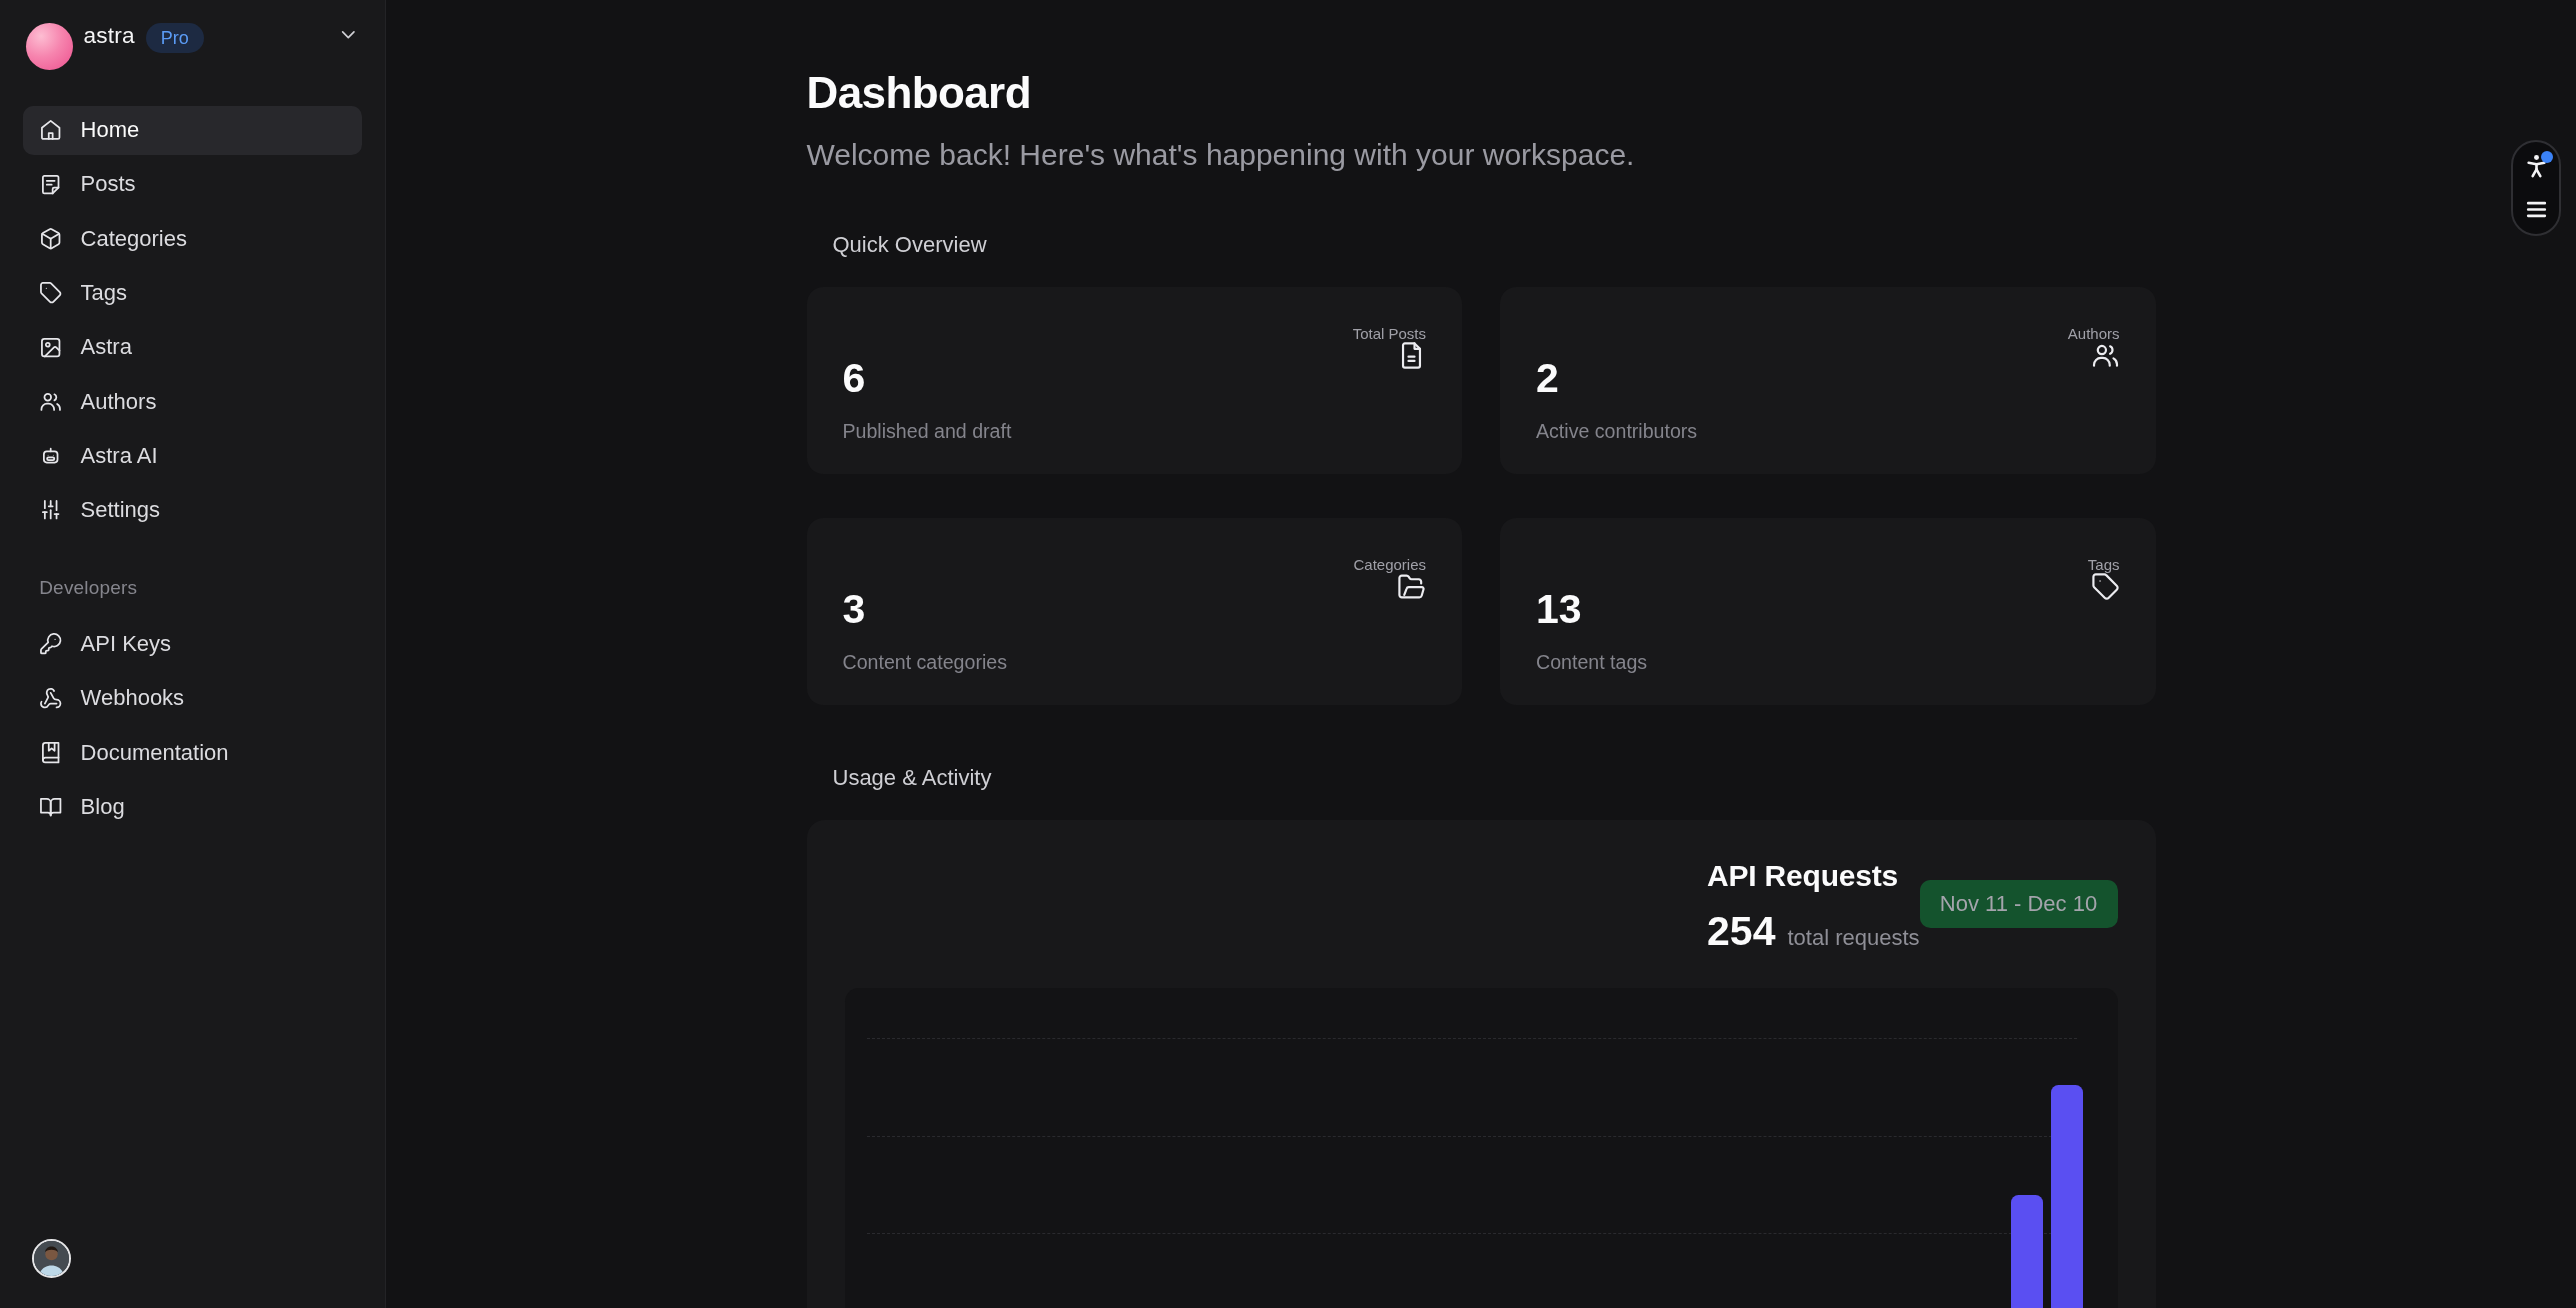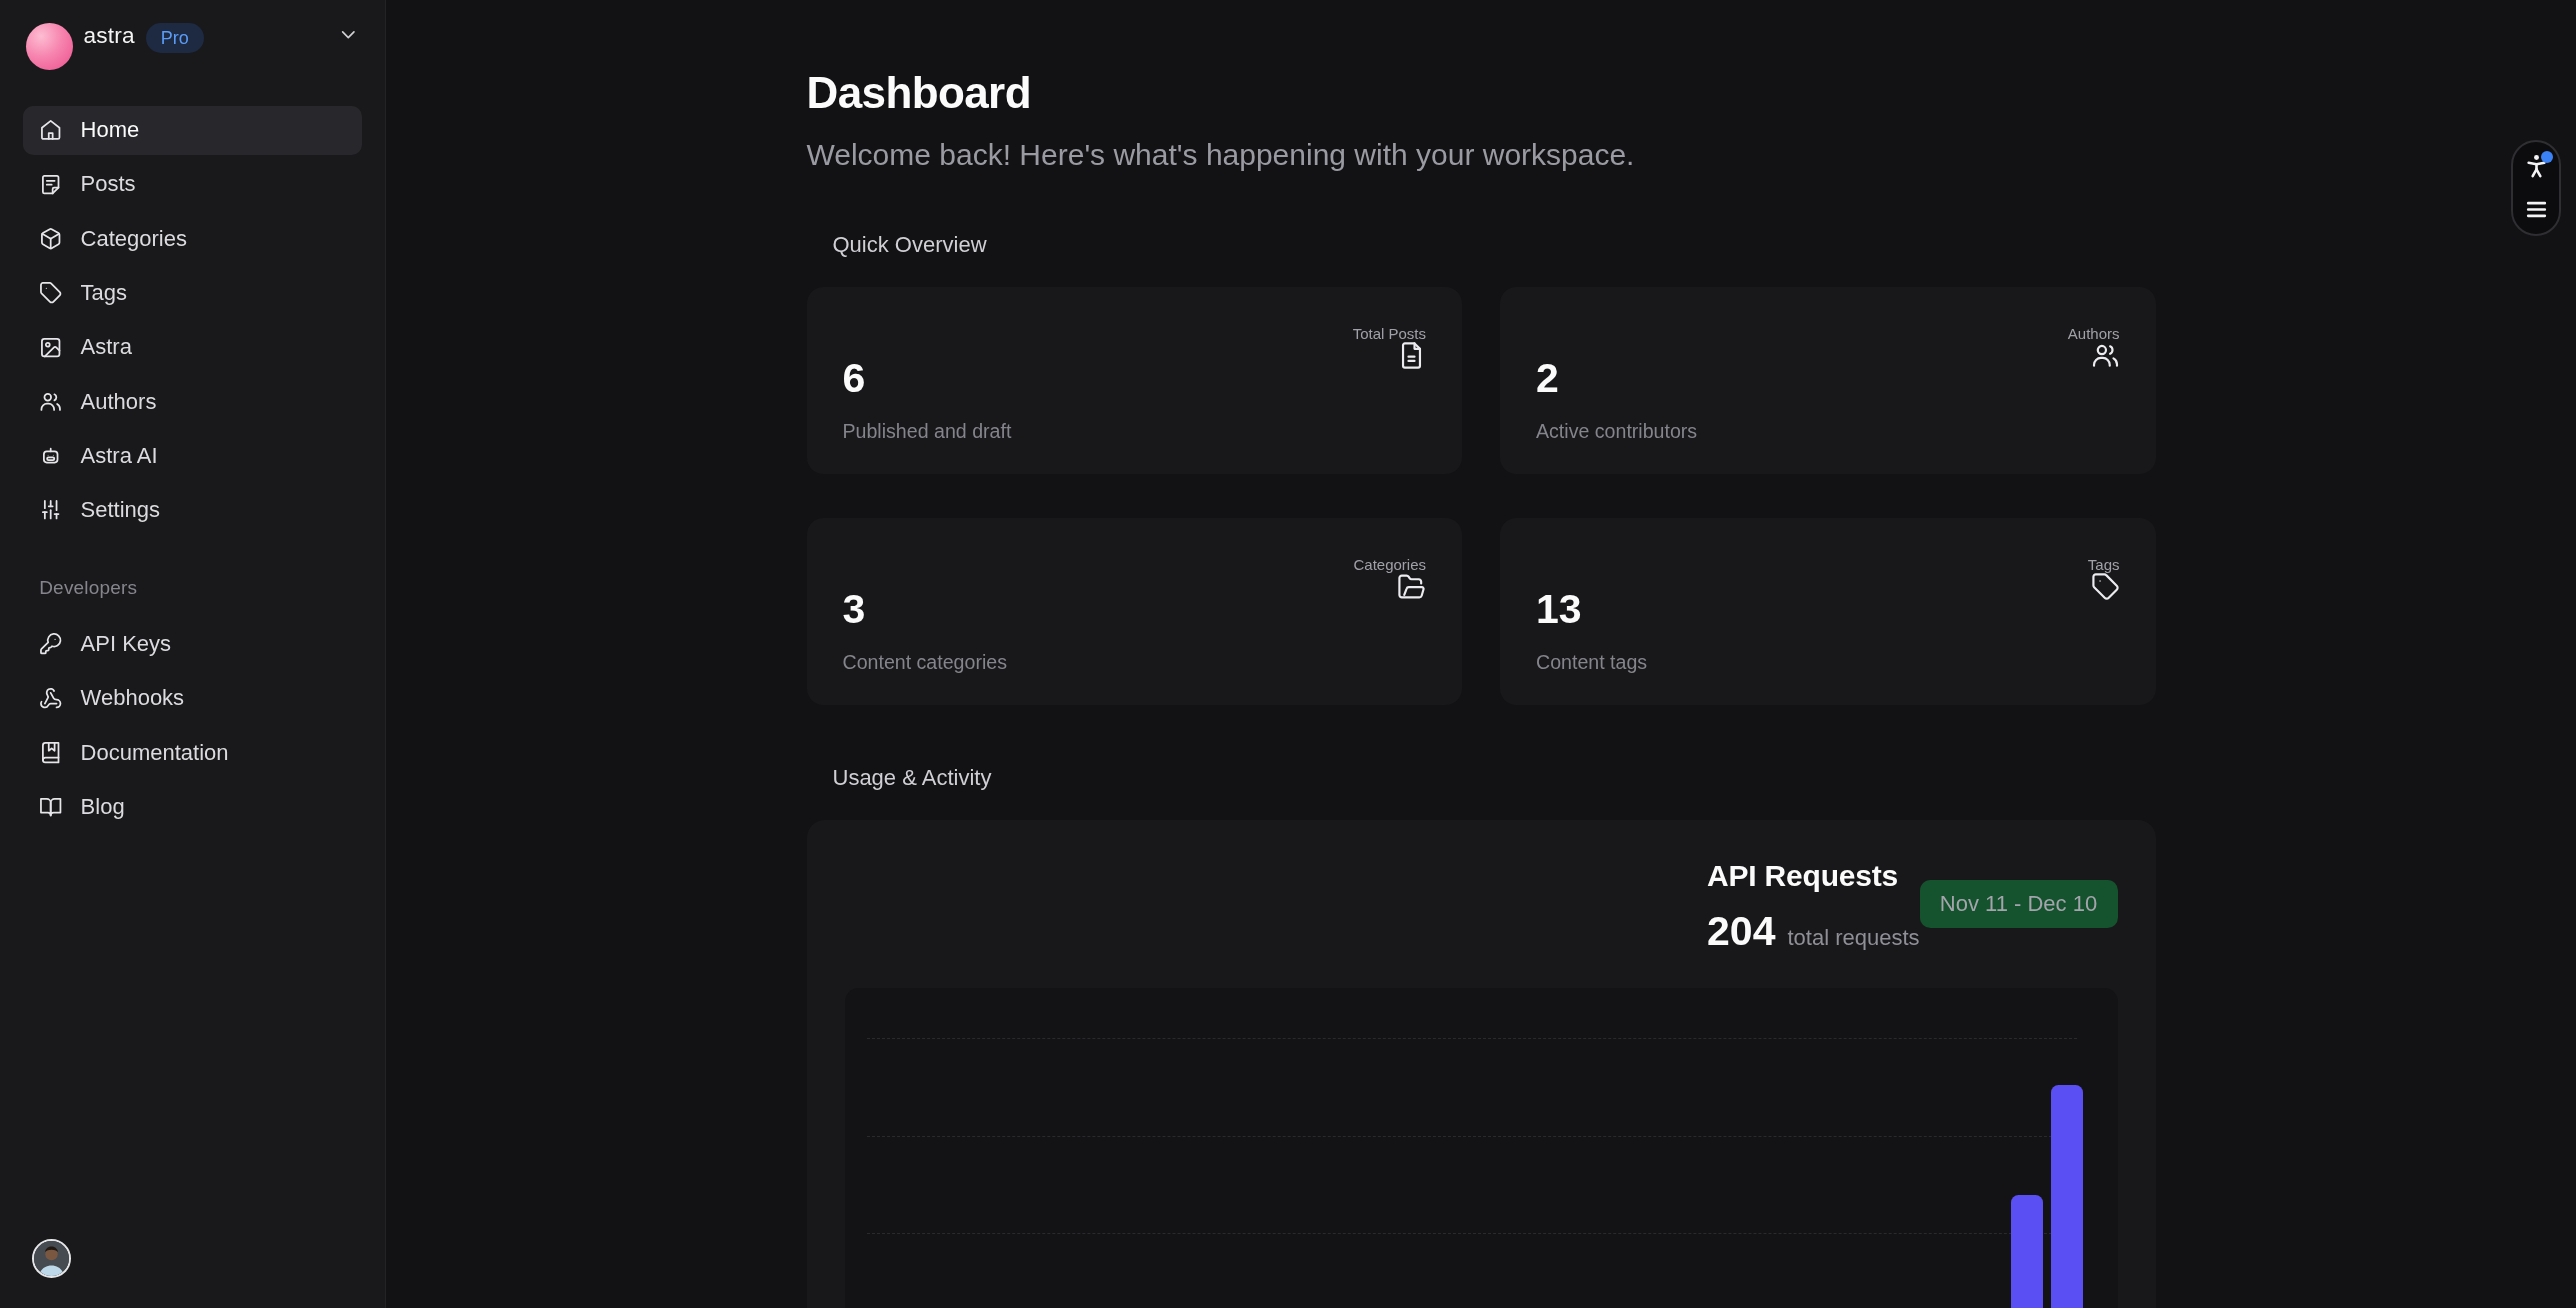--- a/index.html
+++ b/index.html
@@ -333,21 +333,21 @@
         </div>
       </div>
 
     <div class="main-section-label">Usage &amp; Activity</div>
 
     <section class="usage-card">
       <div class="usage-head">
         <div>
           <div class="usage-title">API Requests</div>
           <div class="usage-stat">
-            <span class="usage-value">204</span>
+            <span class="usage-value">254</span>
             <span class="usage-unit">total requests</span>
           </div>
         </div>
         <div class="date-badge">Nov 11 - Dec 10</div>
       </div>
 
       <div class="chart-panel" id="chart-panel">
           <div class="gridline" style="top: 245px;"></div>
           <div class="gridline" style="top: 148px;"></div>
           <div class="gridline" style="top: 50px;"></div>

